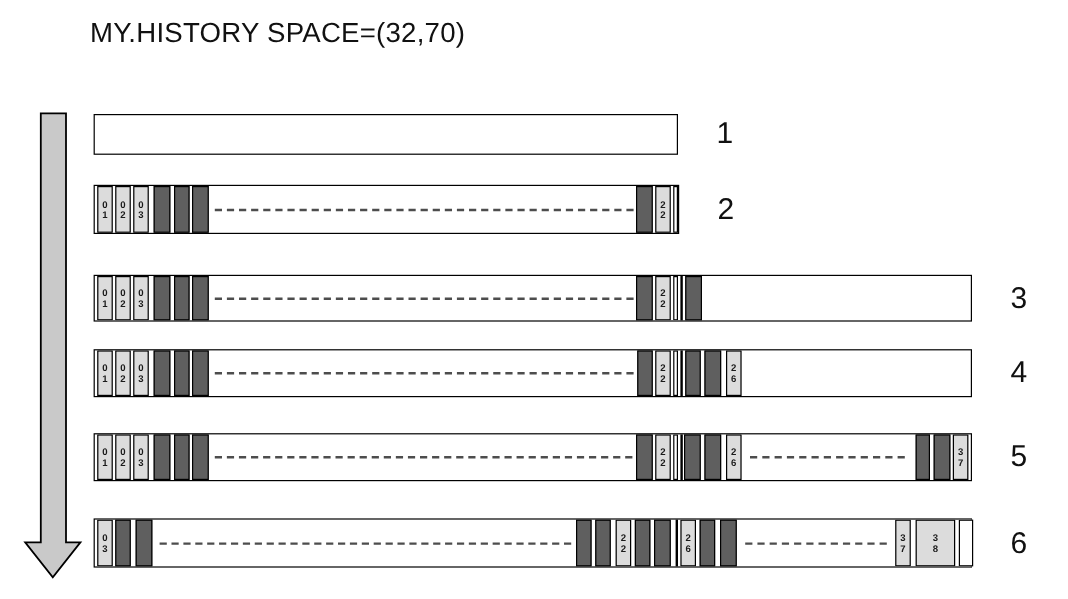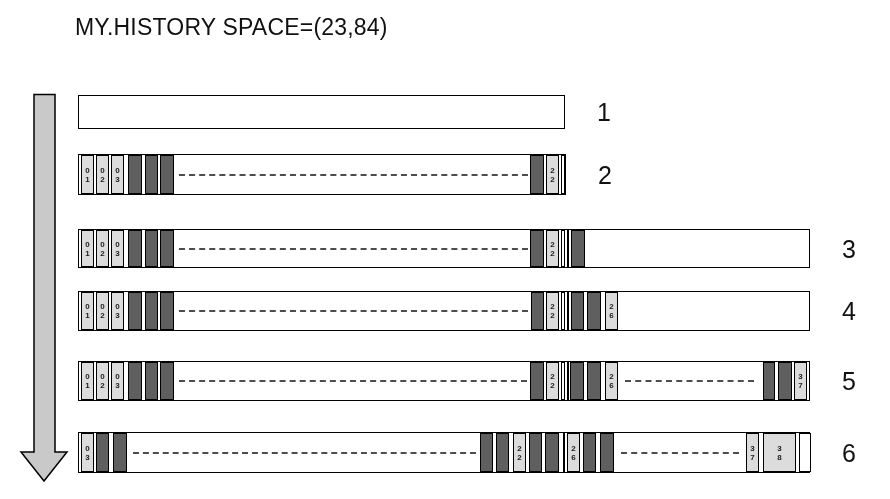--- a/index.html
+++ b/index.html
@@ -36,21 +36,21 @@
     position:absolute;transform:translateY(-50%);
     font-size:25px;color:var(--text,#111);
   }
   .arrow-svg{position:absolute;left:18px;top:93px;}
 </style>
 </head>
 <body>
 
 <div class="page">
 
-  <div class="title">MY.HISTORY SPACE=(23,84)</div>
+  <div class="title">MY.HISTORY SPACE=(32,70)</div>
 
   <svg class="arrow-svg" width="52" height="392" viewBox="0 0 52 392">
     <polygon points="16,1.5 37,1.5 37,359 49,359 26,388 3,359 16,359" style="fill:var(--arrow-fill,#c9c9c9);stroke:var(--border,#000);stroke-width:1.5"></polygon>
   </svg>
 
   <div class="diagram">
       <div class="bar" style="left: 78px; top: 95px; width: 487px; height: 34px;"></div>
       <div class="row-label" style="left: 597px; top: 112px;">1</div>
       <div class="bar" style="left: 78px; top: 154px; width: 488px; height: 41px;">
         <div class="seg seg-light" style="left: 2px; width: 13px;">0

